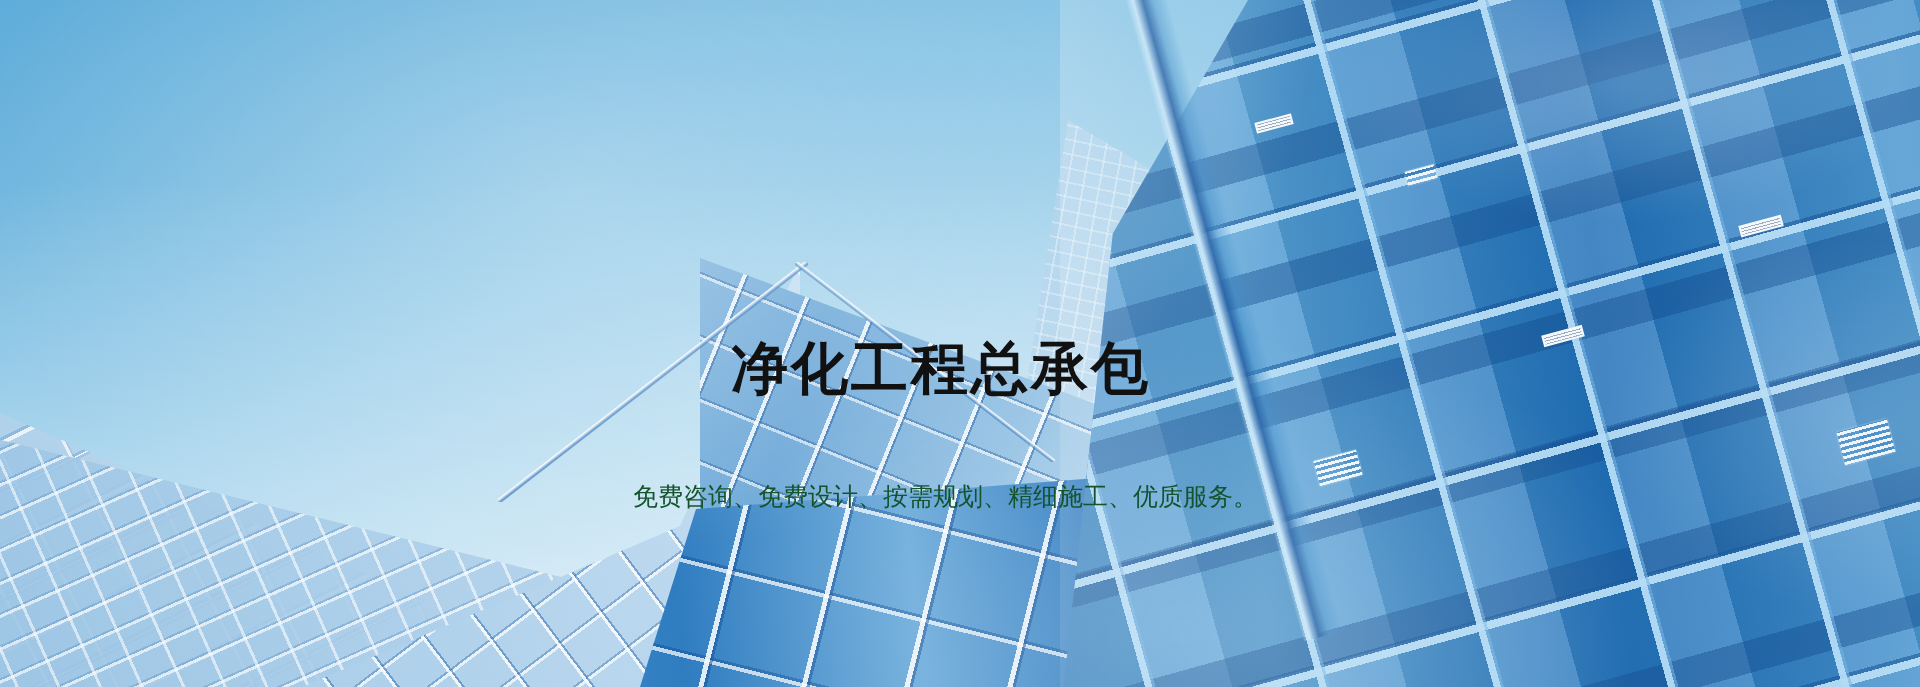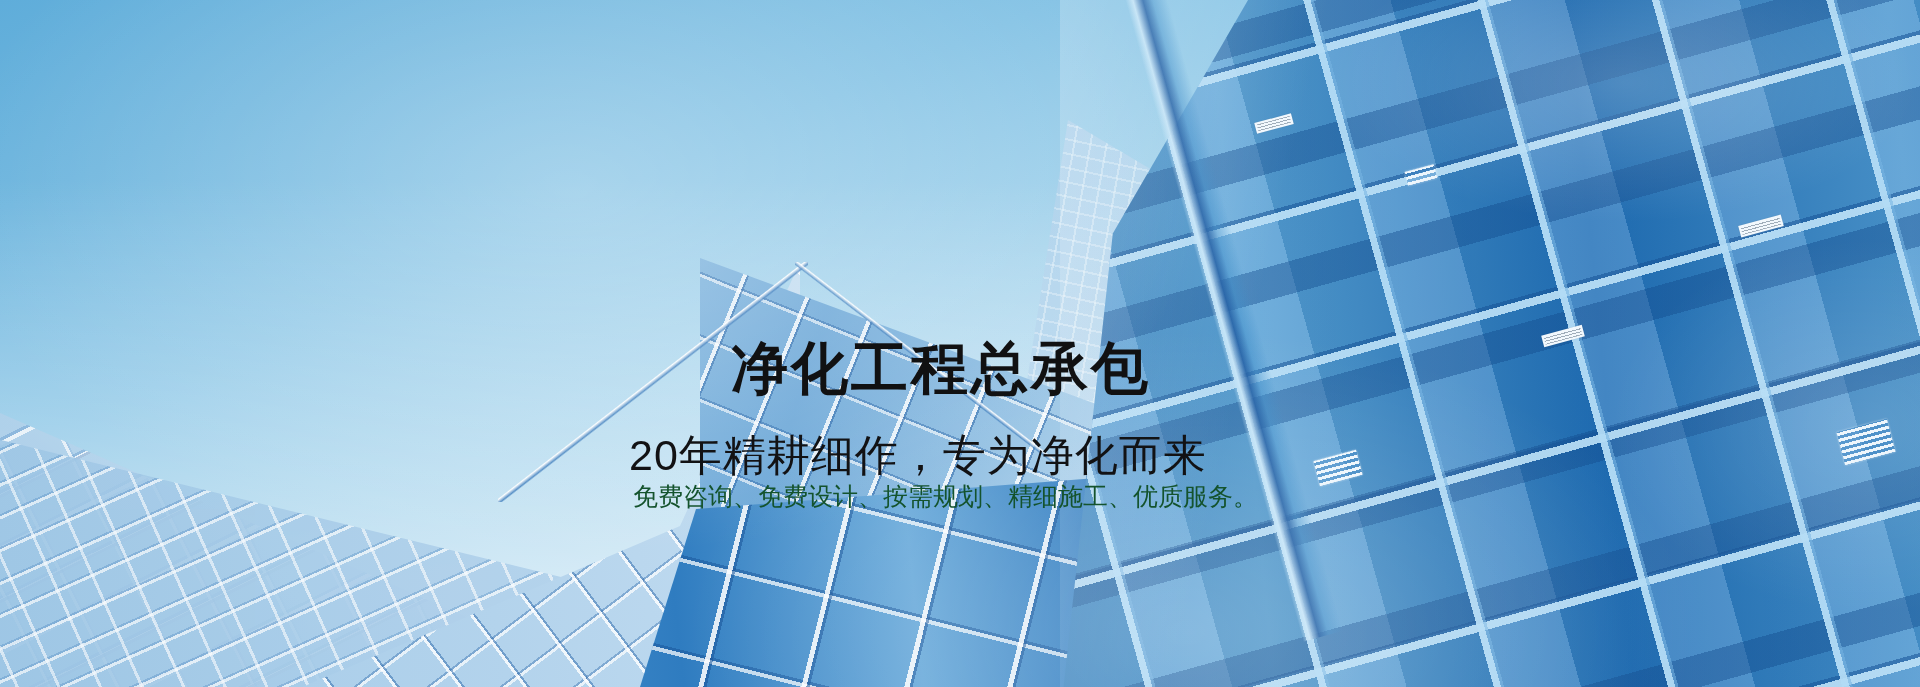--- a/index.html
+++ b/index.html
@@ -318,17 +318,16 @@
   <div class="louver" style="left:1406px; top:168px; width:30px; height:14px; transform:rotate(-15deg);"></div>
   <div class="pane-label" style="left:1255px; top:118px; width:38px; height:11px; transform:rotate(-15deg);"></div>
   <div class="pane-label" style="left:1739px; top:220px; width:44px; height:12px; transform:rotate(-15deg);"></div>
   <div class="pane-label" style="left:1542px; top:330px; width:42px; height:12px; transform:rotate(-15deg);"></div>
   <div class="louver" style="left:1840px; top:425px; width:52px; height:34px; transform:rotate(-15deg);"></div>
 
   <div id="atmos"></div>
 
   <div id="copy">
     <div id="headline">净化工程总承包</div>
-    <div id="subhead">20年精耕细作，专为净化而来</div>
     <div id="tagline">免费咨询、免费设计、按需规划、精细施工、优质服务。</div>
   </div>
 
 </div>
 
 </body></html>

